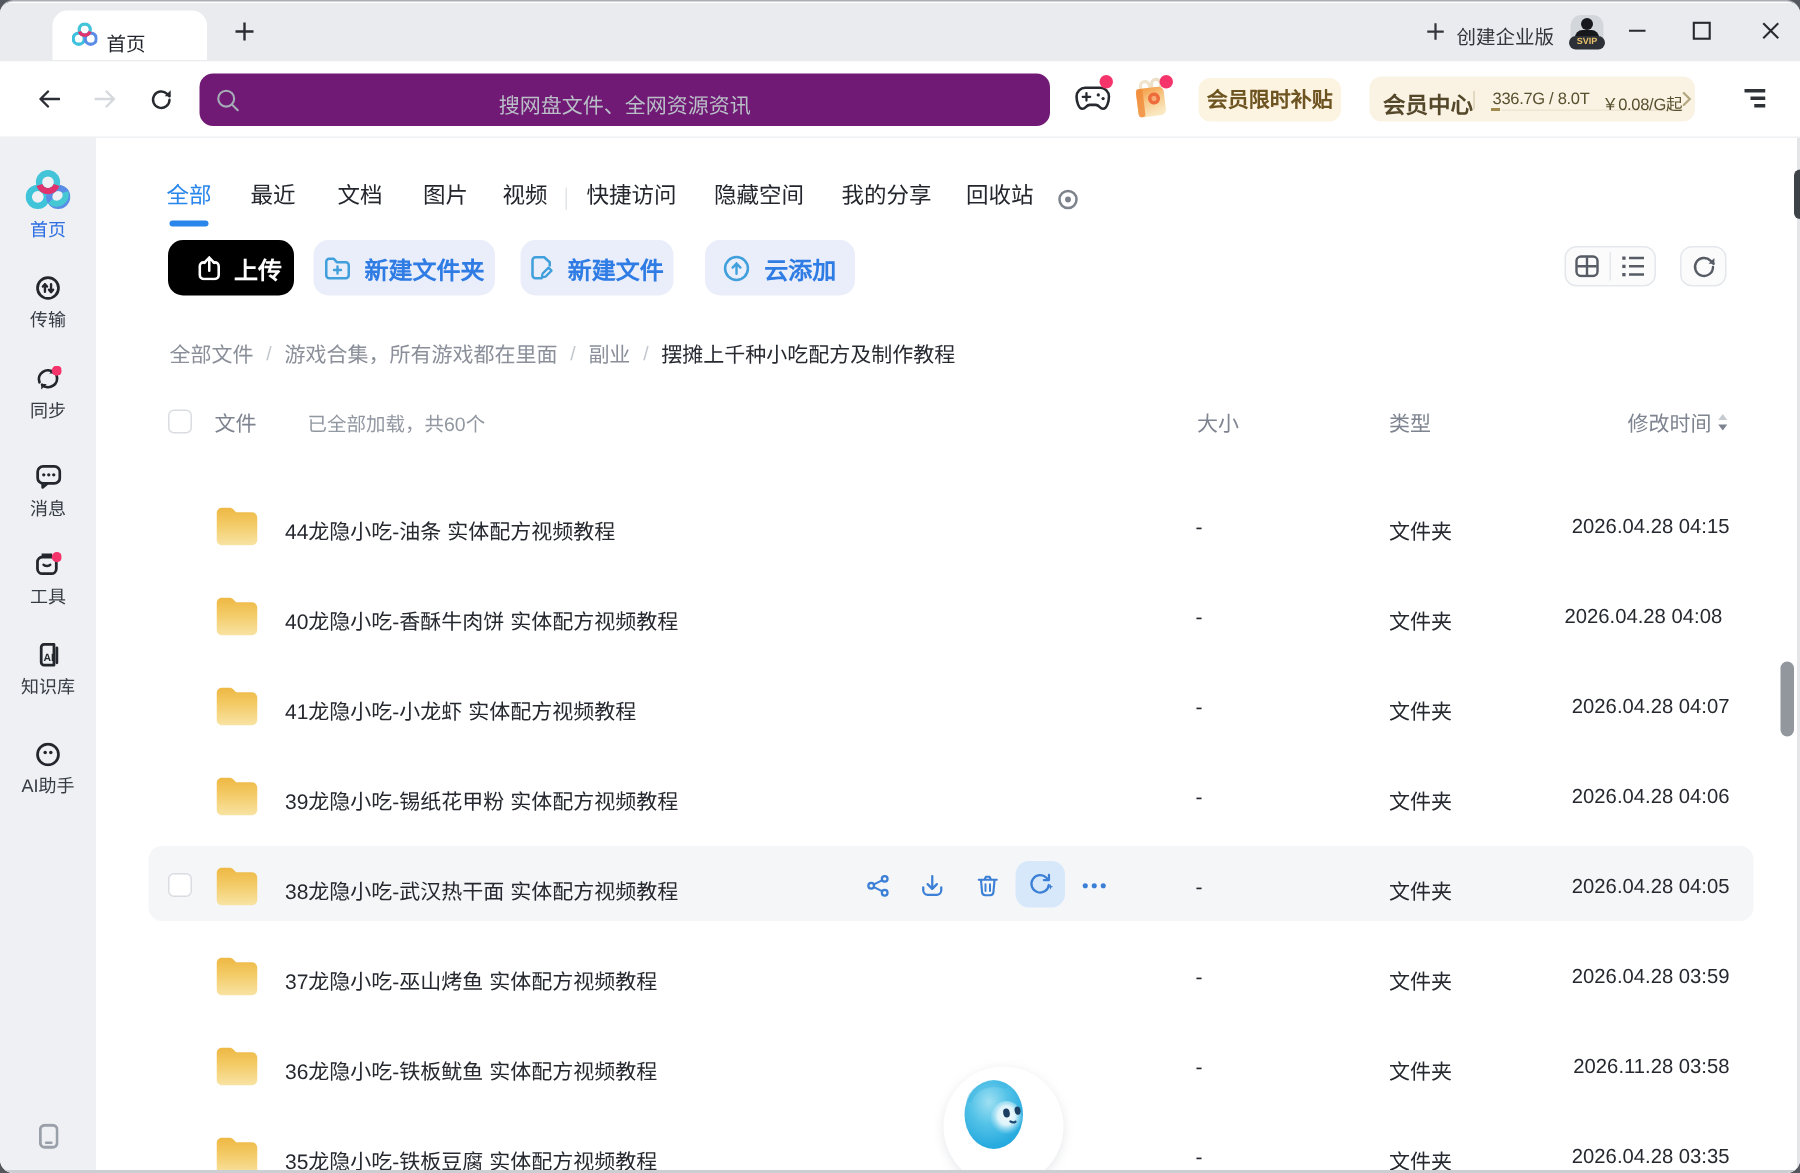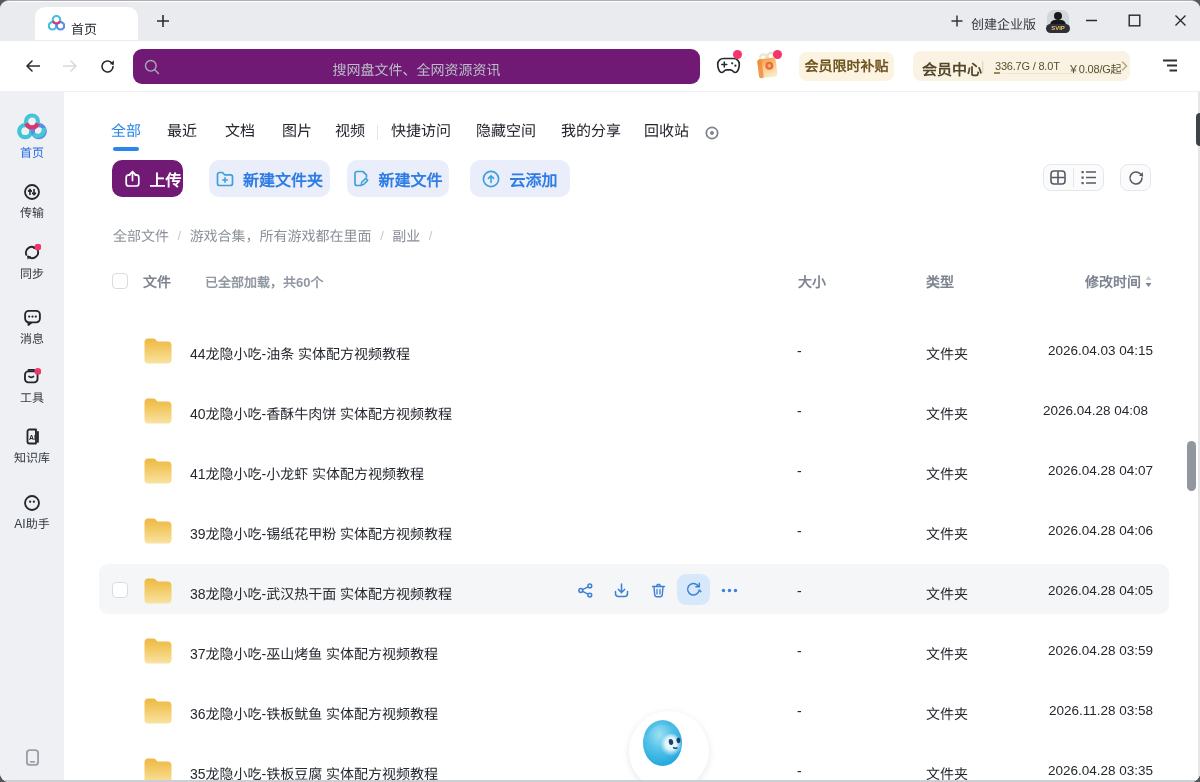--- a/index.html
+++ b/index.html
@@ -10,21 +10,21 @@
 #tab{position:absolute;left:35px;top:6px;width:103px;height:33px;background:#fff;border-radius:10px 10px 0 0;}
 #toolbar{position:absolute;left:0;top:40px;width:1200px;height:51px;background:#fff;border-bottom:1px solid #eef0f2;}
 #sidebar{position:absolute;left:0;top:91px;width:64px;height:691px;background:#eef0f3;}
 .sbitem{position:absolute;left:0;width:64px;text-align:center;color:#363b44;font-size:12px;}
 .sbitem svg{display:block;margin:0 auto 3px;}
 #main{position:absolute;left:64px;top:91px;width:1136px;height:691px;background:#fff;}
 .tabtxt{position:absolute;top:121px;font-size:15px;color:#23262d;height:17px;line-height:17px;}
 .btn{position:absolute;top:159px;height:37px;border-radius:10px;display:flex;align-items:center;justify-content:center;gap:9px;font-size:16px;font-weight:700;color:#2e7ce4;background:#e9eefa;}
 .crumb{color:#8a8f99;font-size:14px;}
 .csep{color:#c3c7ce;font-size:13px;padding:0 8.5px;}
-.hdr{position:absolute;top:273px;font-size:14px;color:#7e8490;height:16px;line-height:16px;font-weight:bold;}
+.hdr{position:absolute;top:273px;font-size:14px;color:#7e8490;height:16px;line-height:16px;}
 .row-name{position:absolute;left:190px;font-size:14px;color:#25282e;}
 .cell{position:absolute;font-size:14px;color:#25282e;}
 .folder{position:absolute;left:143px;width:30px;height:26px;}
 .chk{position:absolute;width:16px;height:16px;border:1.5px solid #d9dce1;border-radius:4px;background:#fff;}
 </style></head>
 <body>
 <div id="win">
   <div id="titlebar"></div>
   <div id="tab">
     <svg class="abs" style="left:13px;top:8px" width="17" height="16" viewBox="0 0 17 16">
@@ -176,21 +176,21 @@
   <div class="abs" style="left:377px;top:124px;width:1px;height:15px;background:#e2e5e9"></div>
   <span class="tabtxt" style="left:391px">快捷访问</span>
   <span class="tabtxt" style="left:476px">隐藏空间</span>
   <span class="tabtxt" style="left:561px">我的分享</span>
   <span class="tabtxt" style="left:644px">回收站</span>
   <svg class="abs" style="left:705px;top:125px" width="14" height="14" viewBox="0 0 15 15">
       <circle cx="7.5" cy="7.5" r="6.1" fill="none" stroke="#7d828c" stroke-width="1.8"></circle>
       <circle cx="7.5" cy="7.5" r="2.1" fill="#7d828c"></circle>
     </svg>
 
-  <div class="btn" style="left:112px;width:71px;background:#701a75;color:#fff;padding-left:12px">
+  <div class="btn" style="left:112px;width:84px;background:#000000;color:#fff;padding-left:12px">
     <svg width="15" height="17" viewBox="0 0 15 17">
         <path d="M7.5 10.5V2M7.5 1.7 4.1 5.2M7.5 1.7l3.4 3.5" stroke="#fff" stroke-width="1.7" fill="none" stroke-linecap="round" stroke-linejoin="round"></path>
         <path d="M4.7 4.9h-1A2.5 2.5 0 0 0 1.2 7.4v6.1A2.5 2.5 0 0 0 3.7 16h7.6a2.5 2.5 0 0 0 2.5-2.5V7.4a2.5 2.5 0 0 0-2.5-2.5h-1" stroke="#fff" stroke-width="1.7" fill="none" stroke-linecap="round"></path>
       </svg>
     <span>上传</span>
     </div>
   <div class="btn" style="left:209px;width:121px">
     <svg width="18" height="16" viewBox="0 0 18 16">
         <path d="M1.5 3.5A2 2 0 0 1 3.5 1.5h3l2 2.3h6A2 2 0 0 1 16.5 5.8v6.7a2 2 0 0 1-2 2h-11a2 2 0 0 1-2-2z" fill="none" stroke="#41a0dc" stroke-width="1.7" stroke-linejoin="round"></path>
         <path d="M9 6.7v4.6M6.7 9h4.6" stroke="#41a0dc" stroke-width="1.6" stroke-linecap="round"></path>
@@ -230,20 +230,21 @@
       <path d="M14.9 2v3.9h-3.9z" fill="#565b64"></path>
     </svg>
 
   <div class="abs" style="left:113px;top:224px;display:flex;align-items:center;white-space:nowrap">
     <span class="crumb">全部文件</span>
       <span class="csep">/</span>
     <span class="crumb">游戏合集，所有游戏都在里面</span>
       <span class="csep">/</span>
     <span class="crumb">副业</span>
       <span class="csep">/</span>
+    <span style="color:#272a31;font-size:14px">摆摊上千种小吃配方及制作教程</span>
   </div>
 
   <div class="chk" style="left:112px;top:272px"></div>
   <span class="hdr" style="left:143px">文件</span>
   <span class="hdr" style="left:205px;color:#9298a2;font-size:13px;top:274px">已全部加载，共60个</span>
   <span class="hdr" style="left:798px">大小</span>
   <span class="hdr" style="left:926px">类型</span>
   <span class="hdr" style="left:1085px">修改时间</span>
   <svg class="abs" style="left:1144px;top:274px" width="9" height="13" viewBox="0 0 9 13">
       <path d="M4.5 1 7.5 5h-6z" fill="#c6cad1"></path>
@@ -258,21 +259,21 @@
         </linearGradient>
       </defs>
     </svg>
   <div class="abs" style="left:99px;top:563px;width:1070px;height:50px;background:#f4f6f8;border-radius:9px"></div>
   <svg class="folder" style="top:337px" viewBox="0 0 30 26">
       <path d="M1.5 4C1.5 2.1 3 .5 4.9 .5H10c1 0 1.9.4 2.6 1.1L14.4 3.5H25c1.9 0 3.5 1.6 3.5 3.5V22c0 1.9-1.6 3.5-3.5 3.5H4.9C3 25.5 1.5 23.9 1.5 22Z" fill="url(#fgrad)"></path>
     </svg>
   <span class="row-name" style="top:342px">44龙隐小吃-油条 实体配方视频教程</span>
   <span class="cell" style="left:797px;top:342px">-</span>
   <span class="cell" style="left:926px;top:342px">文件夹</span>
-  <span class="cell" style="left:1043px;top:342px;width:110px;text-align:right;display:block;font-size:13.5px">2026.04.03 04:15</span>
+  <span class="cell" style="left:1043px;top:342px;width:110px;text-align:right;display:block;font-size:13.5px">2026.04.28 04:15</span>
   <svg class="folder" style="top:397px" viewBox="0 0 30 26">
       <path d="M1.5 4C1.5 2.1 3 .5 4.9 .5H10c1 0 1.9.4 2.6 1.1L14.4 3.5H25c1.9 0 3.5 1.6 3.5 3.5V22c0 1.9-1.6 3.5-3.5 3.5H4.9C3 25.5 1.5 23.9 1.5 22Z" fill="url(#fgrad)"></path>
     </svg>
   <span class="row-name" style="top:402px">40龙隐小吃-香酥牛肉饼 实体配方视频教程</span>
   <span class="cell" style="left:797px;top:402px">-</span>
   <span class="cell" style="left:926px;top:402px">文件夹</span>
   <span class="cell" style="left:1043px;top:402px;width:110px;display:block;font-size:13.5px">2026.04.28 04:08</span>
   <svg class="folder" style="top:457px" viewBox="0 0 30 26">
       <path d="M1.5 4C1.5 2.1 3 .5 4.9 .5H10c1 0 1.9.4 2.6 1.1L14.4 3.5H25c1.9 0 3.5 1.6 3.5 3.5V22c0 1.9-1.6 3.5-3.5 3.5H4.9C3 25.5 1.5 23.9 1.5 22Z" fill="url(#fgrad)"></path>
     </svg>

